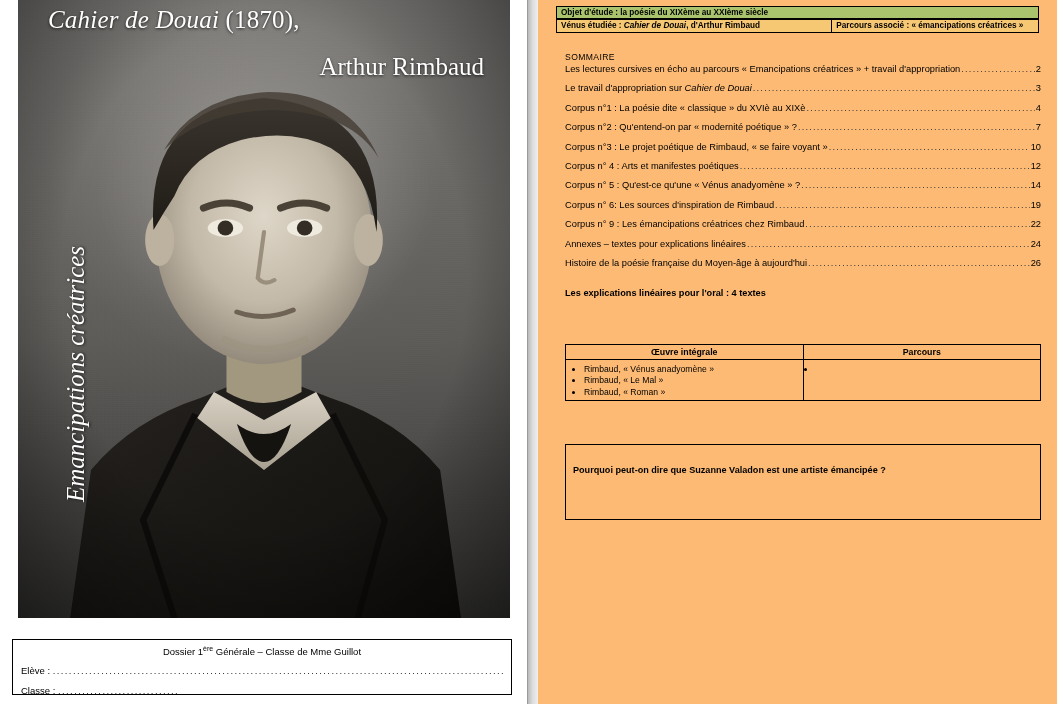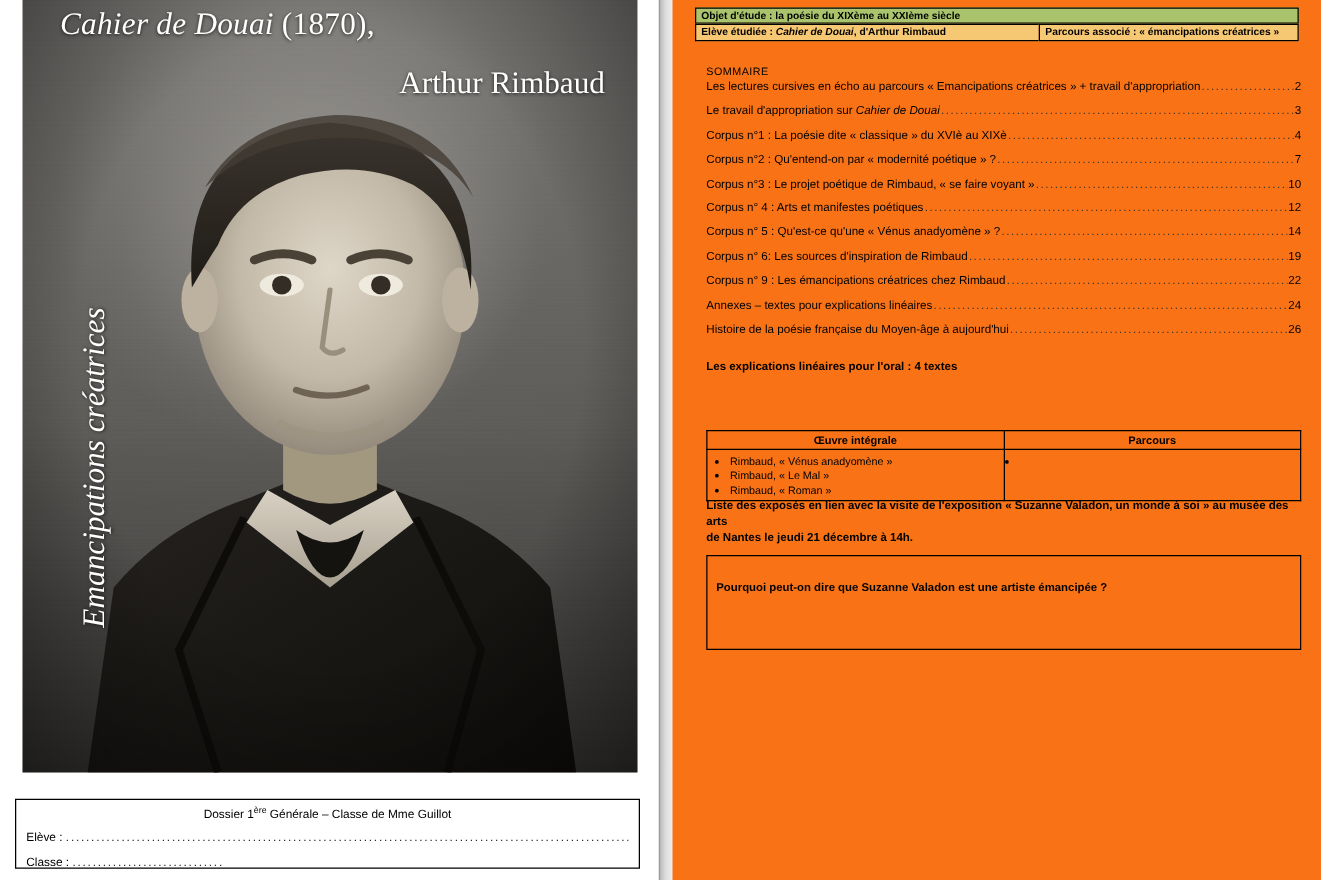--- a/index.html
+++ b/index.html
@@ -132,21 +132,21 @@
     border-left: 1px solid #9a9a9a;
   }
 
   
   .right-page {
     position: absolute;
     left: 538px;
     top: 0;
     width: 519px;
     height: 704px;
-    background: #f97316;
+    background: #fdba74;
     padding: 0;
   }
   .hdr-green {
     position: absolute;
     left: 18px;
     top: 6px;
     width: 483px;
     height: 13px;
     background: #a9c46c;
     border: 1px solid #000;
@@ -369,21 +369,21 @@
   </div>
 
   <div class="gutter"></div>
 
   <div class="right-page">
 
     <div class="hdr-green">Objet d'étude :  la poésie du XIXème au XXIème siècle</div>
 
     <div class="hdr-orange">
       <div class="cell-left">
-        <span>Elève étudiée : </span><span class="it">Cahier de Douai</span><span>, d'Arthur Rimbaud</span>
+        <span>Vénus étudiée : </span><span class="it">Cahier de Douai</span><span>, d'Arthur Rimbaud</span>
       </div>
       <div class="cell-right">Parcours associé : « émancipations créatrices »</div>
     </div>
 
     <div class="sommaire-label">SOMMAIRE</div>
 
     <div class="toc" id="toc">
         <div class="toc-row">
           <span class="toc-text">Les lectures cursives en écho au parcours « Emancipations créatrices » + travail d'appropriation</span>
           <span class="toc-dots">.......................................................................................................................................................................................................</span>
@@ -461,23 +461,19 @@
           </td>
           <td class="parcours-cell">
             <ul id="right-items">
                 <li>&nbsp;</li>
               </ul>
           </td>
         </tr>
       </tbody>
     </table>
 
-    <div class="expo-note">
-      <div>Liste des exposés en lien avec la visite de l'exposition « Suzanne Valadon, un monde à soi » au musée des arts</div>
-      <div>de Nantes le jeudi 21 décembre à 14h.</div>
-    </div>
 
     <div class="expo-box">
       <div class="expo-q">Pourquoi peut-on dire que Suzanne Valadon est une artiste émancipée ?</div>
     </div>
 
   </div>
 </div>
 
 </body></html>

